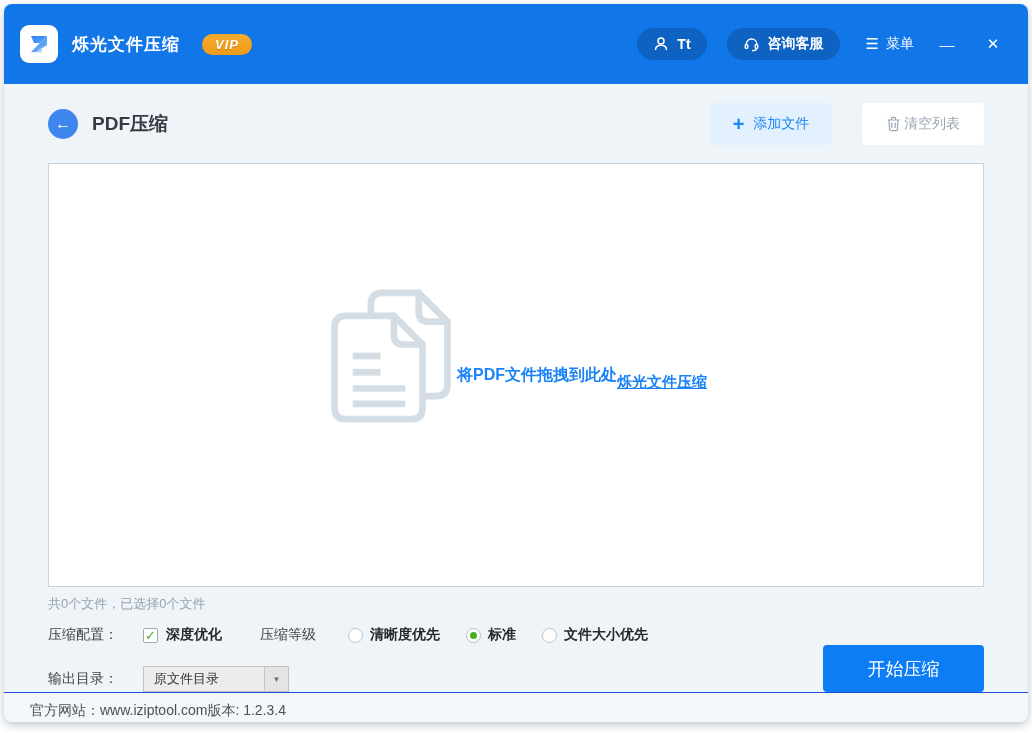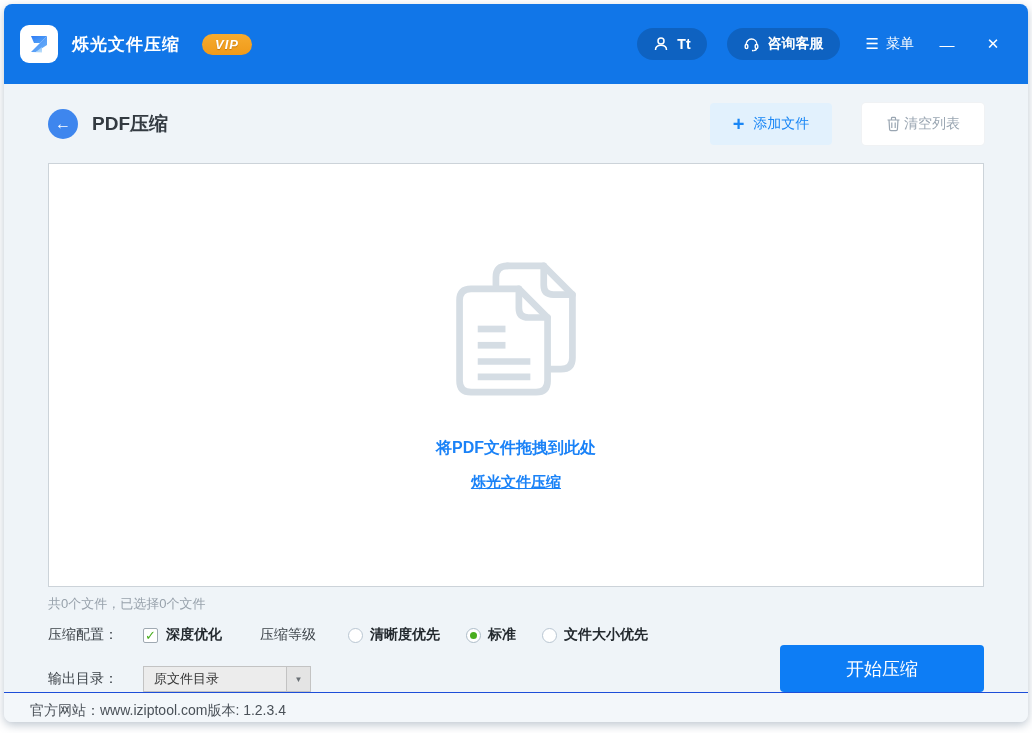--- a/index.html
+++ b/index.html
@@ -50,21 +50,21 @@
     gap:9px; cursor:pointer; font-family:inherit;
   }
   .btn-add .plus { font-size:20px; font-weight:bold; line-height:1; }
   .btn-clear {
     width:122px; height:42px; background:#ffffff; border:none; border-radius:4px;
     color:#9aa6b2; font-size:14px; display:flex; align-items:center; justify-content:center;
     gap:3px; cursor:pointer; box-shadow:0 0 0 1px #f0f2f4; font-family:inherit;
   }
   .dropzone {
     margin-top:18px; height:424px; background:#fff; border:1px solid #ccd3d9;
-    display:flex; flex-direction:column; align-items:center; justify-content:center;
+    display:flex; flex-direction:row; align-items:center; justify-content:center;
     cursor:pointer;
   }
   .doc-icon { margin-bottom:38px; }
   .drop-line1 { color:#1a82f7; font-size:16px; font-weight:bold; }
   .drop-line2 { color:#1a82f7; font-size:15px; font-weight:bold; text-decoration:underline; margin-top:14px; cursor:pointer; }
   .status-line { margin-top:8px; font-size:13px; color:#97a1ab; }
   
   .settings { position:relative; margin-top:6px; }
   .config-row { display:flex; align-items:center; height:24px; margin-top:10px; font-size:14px; color:#3c4248; }
   .cfg-label { margin-right:25px; }
@@ -84,30 +84,30 @@
     border:1px solid #b9c6d2; position:relative;
   }
   .radio.checked { border-color:#aebdc9; }
   .radio.checked::after {
     content:""; position:absolute; left:3px; top:3px; width:7px; height:7px;
     border-radius:50%; background:#49ae1f;
   }
   .output-row { display:flex; align-items:center; margin-top:19px; font-size:14px; color:#3c4248; }
   .out-label { margin-right:25px; }
   .select {
-    width:168px; height:26px; background:#ececec; border:1px solid #c3c3c3;
+    width:146px; height:26px; background:#ececec; border:1px solid #c3c3c3;
     display:flex; align-items:center; cursor:pointer;
   }
   .select-value { flex:1; padding-left:10px; font-size:13px; color:#333; }
   .select-arrow {
     width:24px; height:100%; border-left:1px solid #c3c3c3; background:#e4e4e4;
     display:flex; align-items:center; justify-content:center; font-size:8px; color:#6a7075;
   }
   .start-btn {
-    position:absolute; right:0; top:22px; width:204px; height:47px;
+    position:absolute; right:0; top:22px; width:161px; height:47px;
     background:#0d7df5; border:none; border-radius:4px; color:#fff; font-size:18px;
     cursor:pointer; font-family:inherit;
   }
   
   .footer {
     height:37px; background:#f3f7fa; border-top:1px solid #1d4ed8; flex-shrink:0;
     display:flex; align-items:center; justify-content:flex-start; padding:0 26px;
     font-size:14px; color:#4a5158;
   }
 </style>

